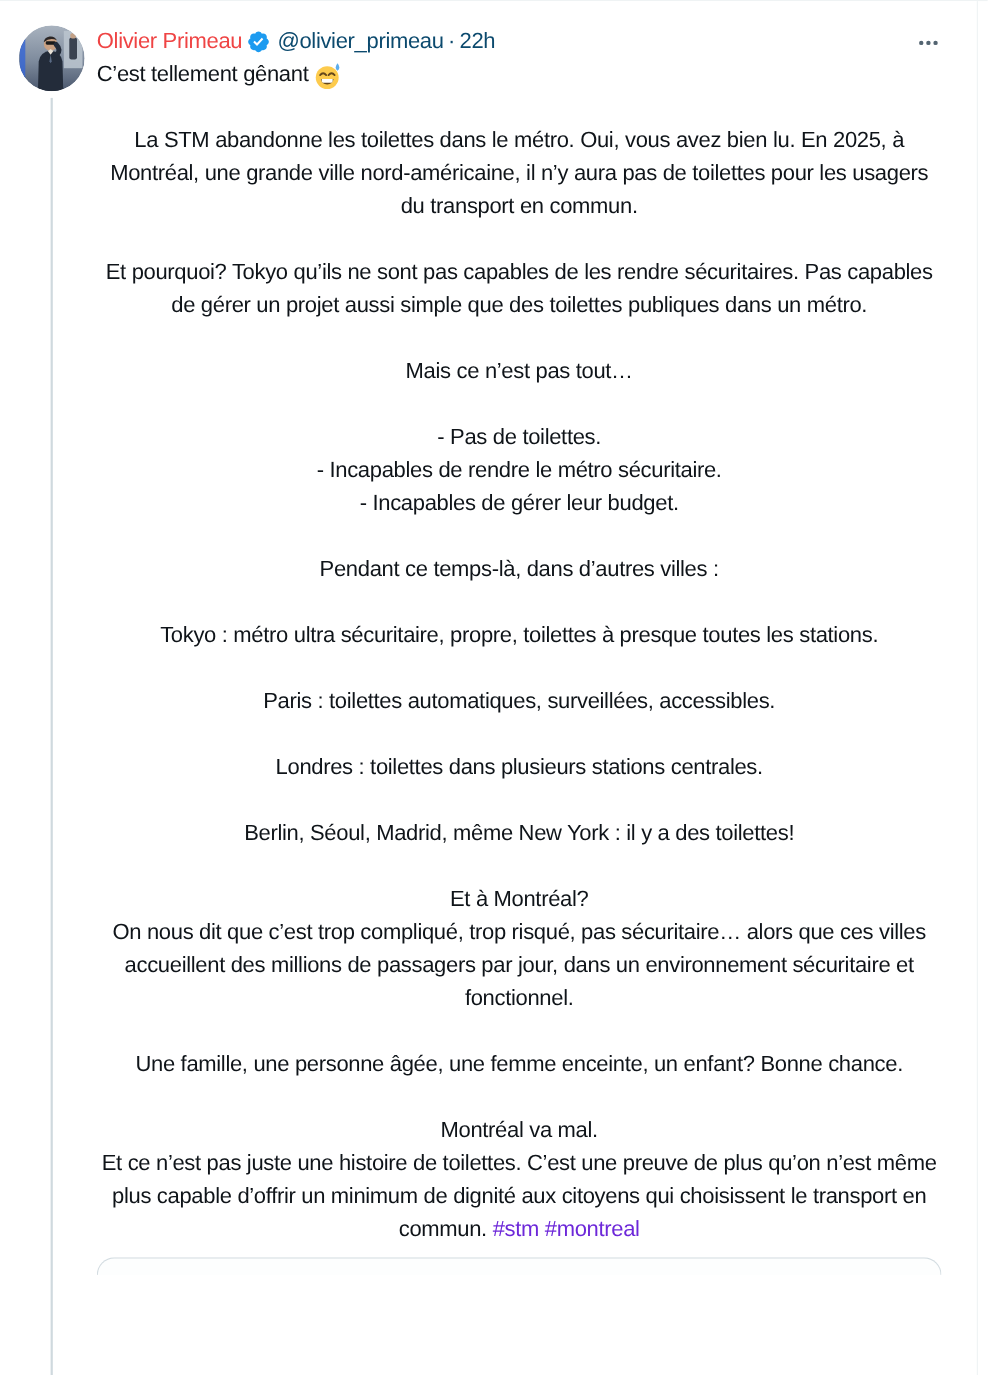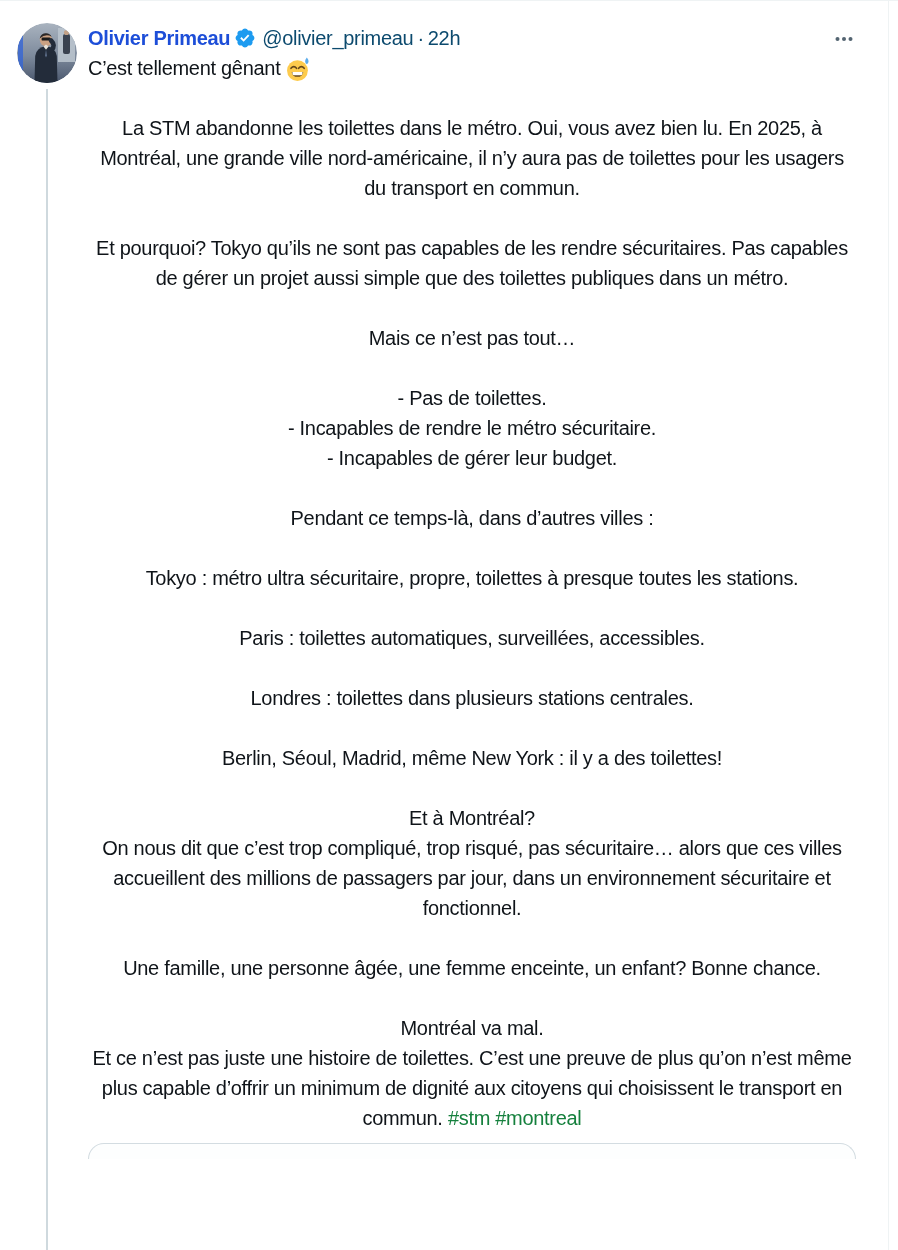--- a/index.html
+++ b/index.html
@@ -59,23 +59,23 @@
     align-items: flex-start;
     line-height: 30px;
   }
   .user-line {
     display: flex;
     align-items: center;
     white-space: nowrap;
     overflow: hidden;
   }
   .name {
-    font-weight: 700;
-    font-size: 20px;
-    color: #1d4ed8;
+    font-weight: 400;
+    font-size: 20px;
+    color: #ef4444;
     letter-spacing: -0.3px;
     cursor: pointer;
   }
   .badge {
     display: inline-flex;
     margin-left: 4px;
     align-items: center;
   }
   .handle-group {
     margin-left: 6px;
@@ -108,21 +108,21 @@
     font-size: 20px;
     line-height: 30px;
     letter-spacing: -0.3px;
     color: #0f1419;
     white-space: pre-wrap;
     margin-bottom: 30px;
     max-width: 768px;
   }
   .para:last-child { margin-bottom: 0; }
   .hashtag {
-    color: #15803d;
+    color: #6d28d9;
     text-decoration: none;
     cursor: pointer;
   }
   .media-card {
     margin-top: 10px;
     height: 16px;
     border: 1.5px solid #d3dce1;
     border-bottom: none;
     border-radius: 16px 16px 0 0;
     background: #fdfefe;

